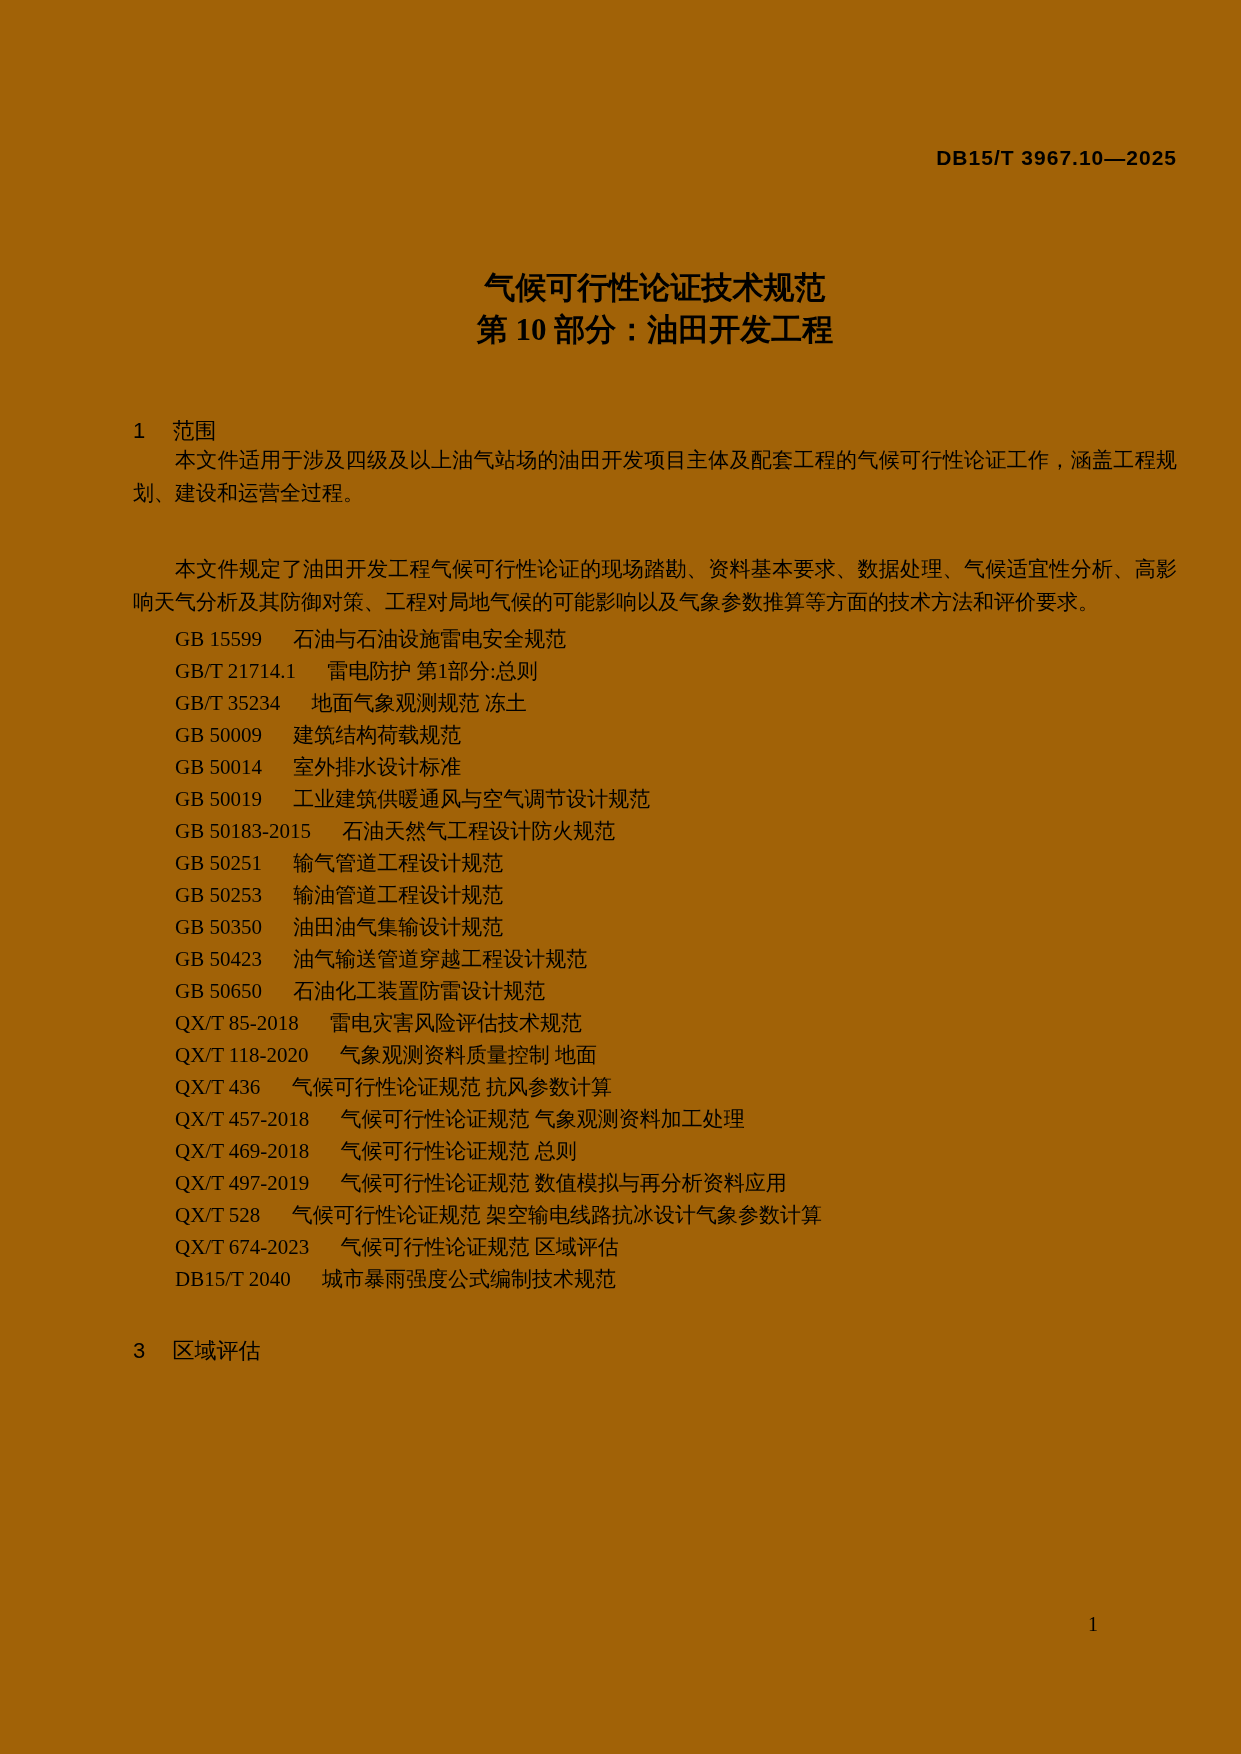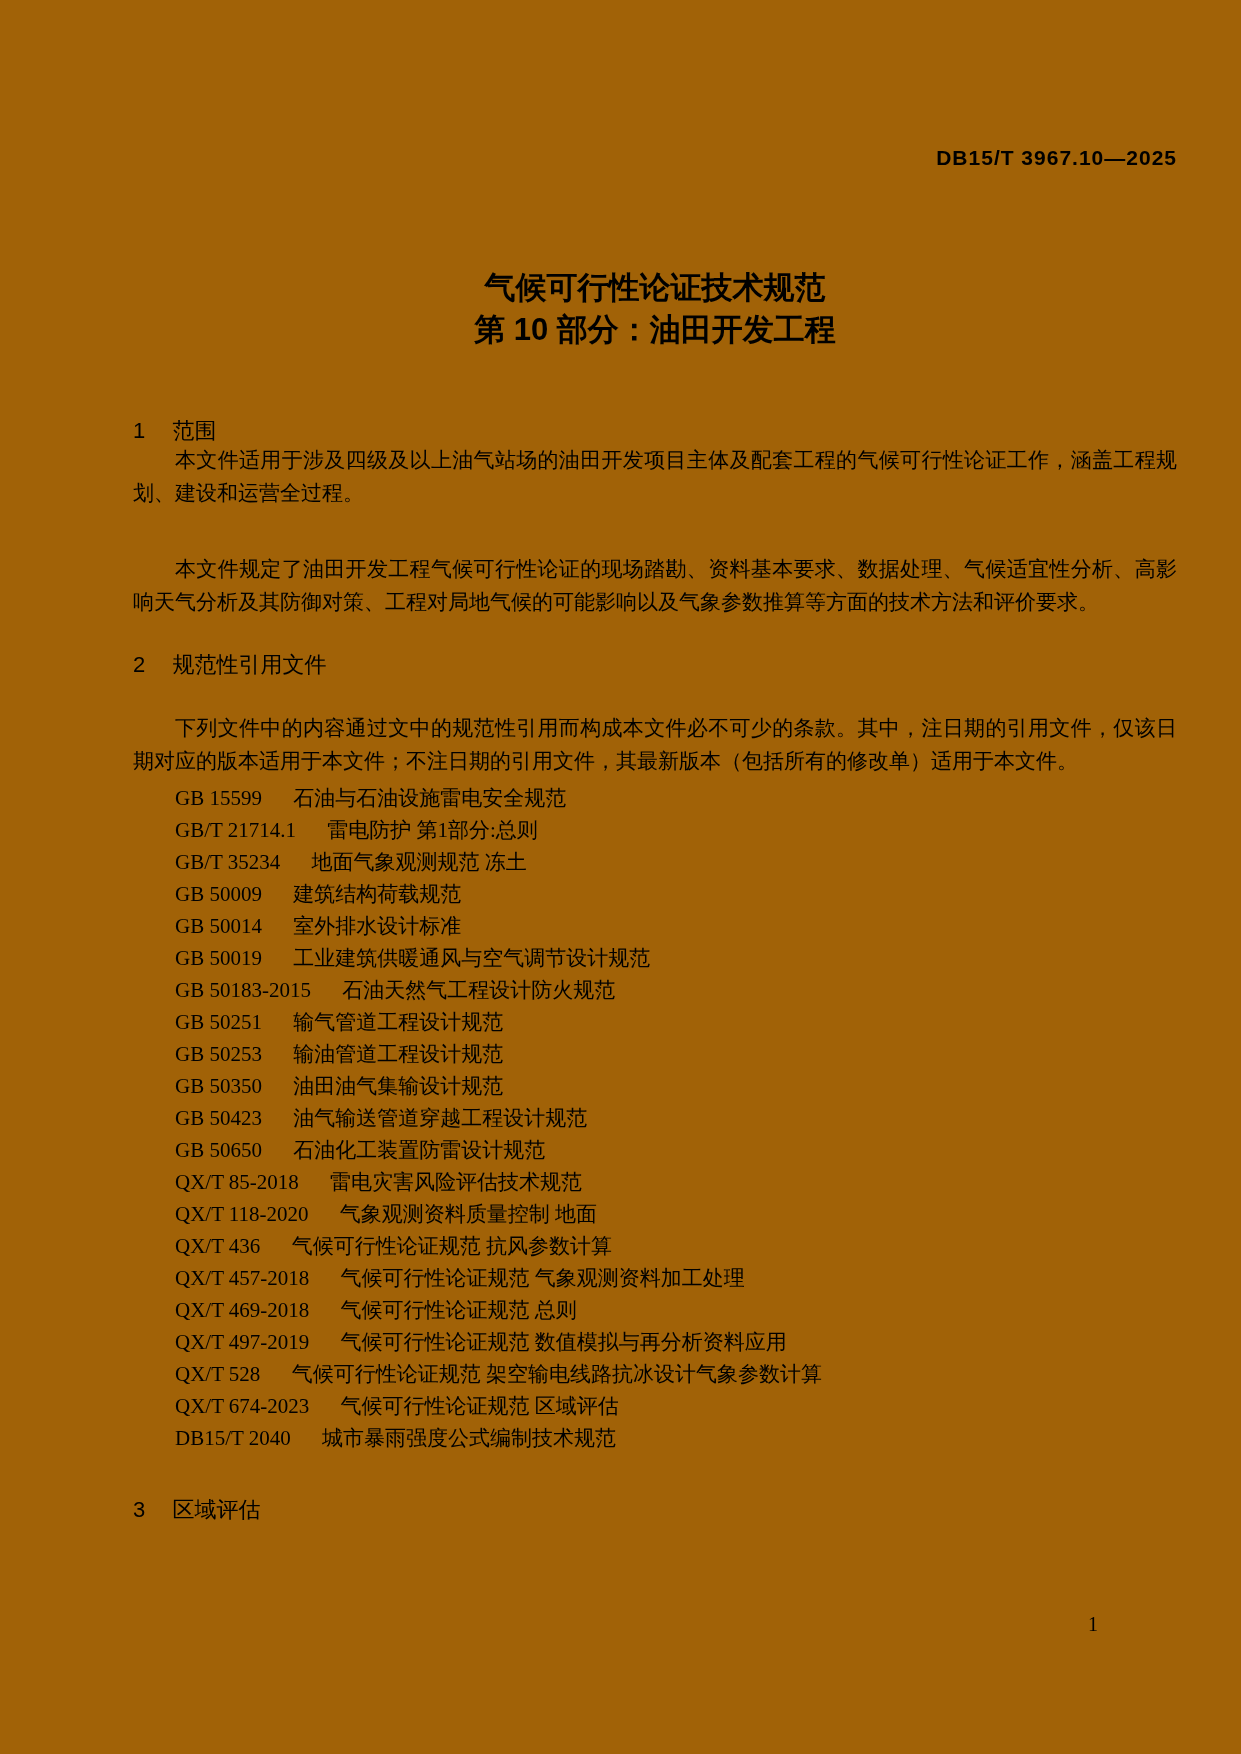--- a/index.html
+++ b/index.html
@@ -23,21 +23,21 @@
     text-align: right;
     font-family: "Liberation Sans", "DejaVu Sans", sans-serif;
     font-size: 21px;
     line-height: 24px;
     letter-spacing: 1px;
     font-weight: 600;
   }
   .doc-title {
     margin: 97px 0 0 0;
     text-align: center;
-    font-family: Liberation Sans, sans-serif;
+    font-family: Liberation Serif, serif;
     font-size: 31px;
     line-height: 42px;
     font-weight: bold;
   }
   .sec-heading {
     margin: 0;
     font-family: "Liberation Sans", "DejaVu Sans", sans-serif;
     font-size: 22px;
     line-height: 26px;
     font-weight: normal;
@@ -86,26 +86,21 @@
 
   <h2 class="sec-heading h-scope">
     <span class="sec-num">1</span>
     <span class="sec-title">范围</span>
   </h2>
 
   <p class="body-text">本文件适用于涉及四级及以上油气站场的油田开发项目主体及配套工程的气候可行性论证工作，涵盖工程规划、建设和运营全过程。</p>
 
   <p class="body-text first-of-section">本文件规定了油田开发工程气候可行性论证的现场踏勘、资料基本要求、数据处理、气候适宜性分析、高影响天气分析及其防御对策、工程对局地气候的可能影响以及气象参数推算等方面的技术方法和评价要求。</p>
 
-  <h2 class="sec-heading h-refs">
-    <span class="sec-num">2</span>
-    <span class="sec-title">规范性引用文件</span>
-  </h2>
-
-  <p class="body-text intro">下列文件中的内容通过文中的规范性引用而构成本文件必不可少的条款。其中，注日期的引用文件，仅该日期对应的版本适用于本文件；不注日期的引用文件，其最新版本（包括所有的修改单）适用于本文件。</p>
+
 
   <ul class="ref-list" id="ref-list">
     <li>
       <span class="ref-code">GB 15599</span>
       <span class="ref-title">石油与石油设施雷电安全规范</span>
     </li>
 
     <li>
       <span class="ref-code">GB/T 21714.1</span>
       <span class="ref-title">雷电防护 第1部分:总则</span>

